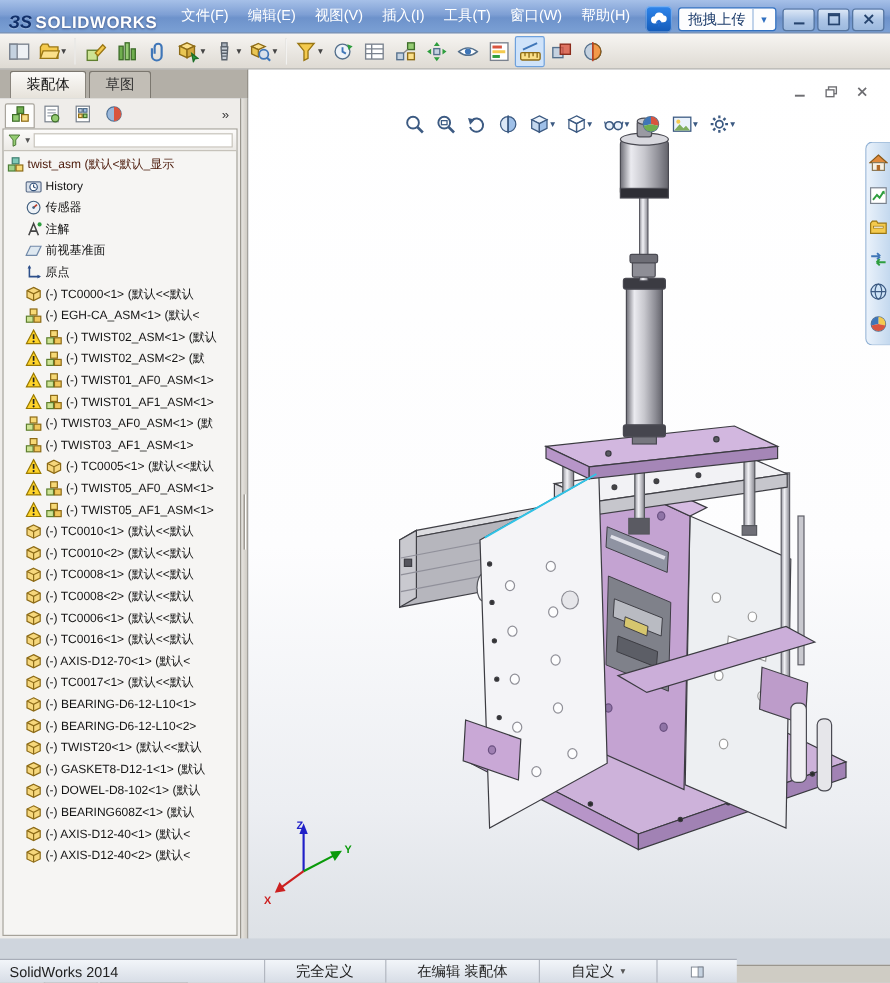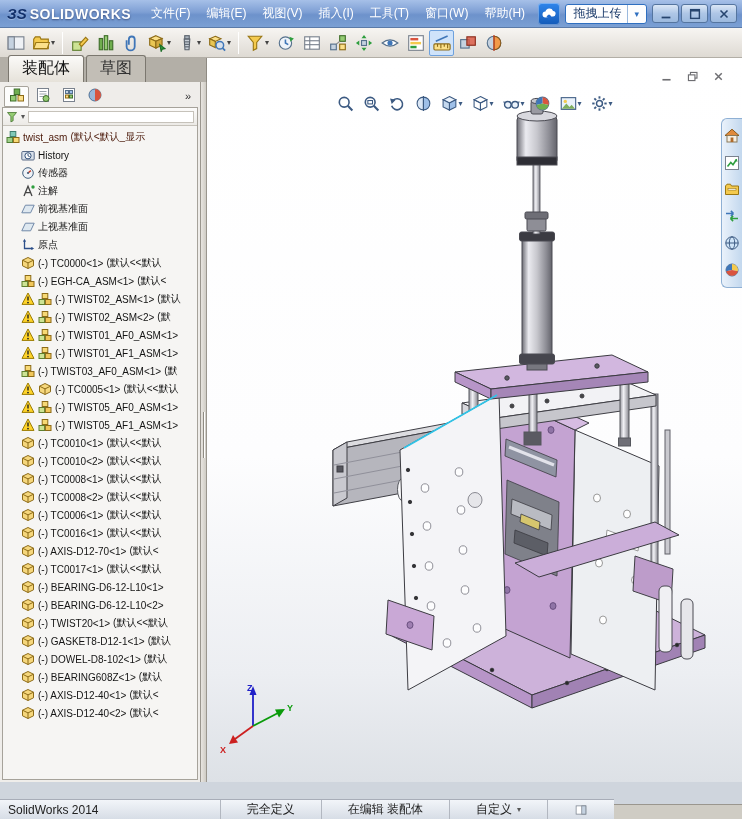--- a/index.html
+++ b/index.html
@@ -1,36 +1,36 @@
 <!DOCTYPE html>
 <html><head>
 <meta charset="utf-8">
 <style>
 *{box-sizing:border-box;margin:0;padding:0}
 html,body{width:742px;height:819px}
 body{position:relative;font-family:"Liberation Sans","DejaVu Sans",sans-serif;font-size:12px;background:#cfd5dd;overflow:hidden}
 #app{position:absolute;inset:0}
-.titlebar{position:absolute;left:0;top:0;width:742px;height:28px;display:flex;align-items:center;background:linear-gradient(180deg,#a6c0e8 0%,#7e9fd4 45%,#6d92cb 55%,#7ba0d4 100%);padding:0 5px;gap:2px;border-bottom:1px solid #5a7aa8}
+.titlebar{position:absolute;left:0;top:0;width:742px;height:28px;display:flex;align-items:flex-end;background:linear-gradient(180deg,#a6c0e8 0%,#7e9fd4 45%,#6d92cb 55%,#7ba0d4 100%);padding:0 5px;gap:2px;border-bottom:1px solid #5a7aa8}
 .logo{display:flex;align-items:baseline;gap:3px;padding:0 10px 0 2px}
 .logo-mark{font-style:italic;font-weight:bold;font-size:15px;color:#12306a;text-shadow:0 1px 1px rgba(255,255,255,.3)}
 .logo-text{font-weight:bold;font-size:14px;color:#fff;letter-spacing:.5px;text-shadow:0 1px 2px rgba(0,0,40,.45)}
 .menubar{display:flex;align-items:center;height:100%}
 .menu-item{color:#fff;font-size:12px;padding:0 8px;line-height:27px;cursor:default}
 .tb-right{margin-left:auto;display:flex;align-items:center;gap:5px}
 .upload-ico{width:22px;height:22px;border-radius:4px;background:linear-gradient(180deg,#2f86ec,#135ab8);display:inline-flex;align-items:center;justify-content:center;box-shadow:inset 0 0 0 1px rgba(255,255,255,.35)}
 .upload-btn{height:20px;background:#fdfdfe;border:1px solid #2f6fc0;border-radius:3px;display:inline-flex;align-items:center;gap:6px;padding:0 7px;color:#1a3a6a;font-size:12px}
 .upload-btn .dd{color:#2f6fc0;font-size:9px;border-left:1px solid #9ab8dd;padding-left:6px;line-height:18px}
 .winbtn{width:27px;height:19px;display:inline-flex;align-items:center;justify-content:center;background:linear-gradient(180deg,#dbe7f6,#aec6e6 50%,#9cb9de);border:1px solid #55759f;border-radius:3px;color:#26446e}
 .toolbar{position:absolute;left:0;top:28px;width:742px;height:30px;background:linear-gradient(180deg,#f7f5f2,#dedad3);border-bottom:1px solid #b2aea6;display:flex;align-items:center;padding:0 3px;gap:1px}
 .tb-btn{height:26px;min-width:25px;border:1px solid transparent;background:transparent;display:inline-flex;align-items:center;justify-content:center;gap:1px;padding:0 2px}
 .tb-btn.pressed{background:#cfe3fa;border-color:#6ea1dd;border-radius:2px}
 .tb-btn .dd{font-size:8px;color:#444}
 .tb-sep{width:1px;height:22px;background:#b5b1a9;border-right:1px solid #fff;margin:0 3px}
 .cmdtabs{position:absolute;left:0;top:58px;width:207px;height:24px;background:#b3afa7;border-right:1px solid #8e8a82;display:flex;align-items:flex-end;padding:0 0 0 8px;gap:2px}
-.ctab{font-size:16px;padding:2px 13px 3px;border:1px solid #7b776f;border-bottom:none;border-radius:3px 3px 0 0;background:#c2beb6;color:#333}
+.ctab{font-size:12px;padding:2px 13px 3px;border:1px solid #7b776f;border-bottom:none;border-radius:3px 3px 0 0;background:#c2beb6;color:#333}
 .ctab.active{background:linear-gradient(180deg,#fbfaf8,#e6e2da);color:#111}
 .left-panel{position:absolute;left:0;top:82px;width:200px;height:700px;background:#efedea;display:flex;flex-direction:column}
 .panel-icons{height:25px;display:flex;align-items:center;padding:3px 4px 0;gap:1px}
 .ptab{width:25px;height:21px;display:inline-flex;align-items:center;justify-content:center;border:1px solid transparent;background:transparent}
 .ptab.active{background:#fdfdfc;border-color:#a8a49c;border-radius:2px 2px 0 0}
 .pexp{margin-left:auto;border:none;background:none;font-size:11px;color:#333;padding:0 5px}
 .tree-frame{flex:1;margin:0 2px 2px;border:1px solid #a6a29a;background:#f6f5f3;overflow:hidden;display:flex;flex-direction:column}
 .filter-row{height:18px;border-bottom:1px solid #c6c2ba;background:linear-gradient(180deg,#fcfbfa,#eceae6);display:flex;align-items:center;padding:0 3px;gap:3px}
 .filter-dd{font-size:8px;color:#555}
 .filter-field{flex:1;height:12px;background:#fff;border:1px solid #c6c2ba}
@@ -379,28 +379,20 @@
             <span class="tico">
               <svg width="14" height="14" viewBox="0 0 14 14" aria-hidden="true">
                 <polygon points="0.8,10.8 4.4,3.2 13.2,3.2 9.6,10.8" fill="#cfe0ef" fill-opacity="0.6" stroke="#7189a8"></polygon>
               </svg>
             </span>
             <span class="tlabel">前视基准面</span>
           </div>
           <div class="trow">
             <span class="tico">
               <svg width="14" height="14" viewBox="0 0 14 14" aria-hidden="true">
-                <polygon points="0.8,10.8 4.4,3.2 13.2,3.2 9.6,10.8" fill="#cfe0ef" fill-opacity="0.6" stroke="#7189a8"></polygon>
-              </svg>
-            </span>
-            <span class="tlabel">上视基准面</span>
-          </div>
-          <div class="trow">
-            <span class="tico">
-              <svg width="14" height="14" viewBox="0 0 14 14" aria-hidden="true">
                 <path d="M3.5 2 V10.5 H12" fill="none" stroke="#2d4f8a" stroke-width="1.3"></path>
                 <polygon points="3.5,0.8 2,3.8 5,3.8" fill="#2d4f8a"></polygon>
                 <polygon points="13.2,10.5 10.2,9 10.2,12" fill="#2d4f8a"></polygon>
               </svg>
             </span>
             <span class="tlabel">原点</span>
           </div>
           <div class="trow">
             <span class="tico">
               <svg width="14" height="14" viewBox="0 0 14 14" aria-hidden="true">
@@ -496,20 +488,30 @@
           <div class="trow">
             <span class="tico">
               <svg width="14" height="14" viewBox="0 0 14 14" aria-hidden="true">
                 <rect x="4.2" y="1.5" width="5.6" height="5" fill="#f7d976" stroke="#8d6b17"></rect>
                 <rect x="1" y="7.5" width="5.6" height="5" fill="#cde394" stroke="#5f7f2f"></rect>
                 <rect x="7.4" y="7.5" width="5.6" height="5" fill="#f0c65a" stroke="#8d6b17"></rect>
               </svg>
             </span>
             <span class="tlabel">(-) TWIST03_AF0_ASM&lt;1&gt;</span>
             <span class="tsuffix">(默</span>
+          </div>
+          <div class="trow">
+            <span class="tico">
+              <svg width="14" height="14" viewBox="0 0 14 14" aria-hidden="true">
+                <rect x="4.2" y="1.5" width="5.6" height="5" fill="#f7d976" stroke="#8d6b17"></rect>
+                <rect x="1" y="7.5" width="5.6" height="5" fill="#cde394" stroke="#5f7f2f"></rect>
+                <rect x="7.4" y="7.5" width="5.6" height="5" fill="#f0c65a" stroke="#8d6b17"></rect>
+              </svg>
+            </span>
+            <span class="tlabel">(-) TWIST03_AF1_ASM&lt;1&gt;</span>
           </div>
           <div class="trow">
             <span class="twarn">
               <svg width="14" height="14" viewBox="0 0 14 14" aria-hidden="true">
                 <polygon points="7,1 13,12.4 1,12.4" fill="#ffd42a" stroke="#9a7a00"></polygon>
                 <line x1="7" y1="4.6" x2="7" y2="8.6" stroke="#222" stroke-width="1.4"></line>
                 <circle cx="7" cy="10.6" r="0.9" fill="#222"></circle>
               </svg>
             </span>
             <span class="tico">

